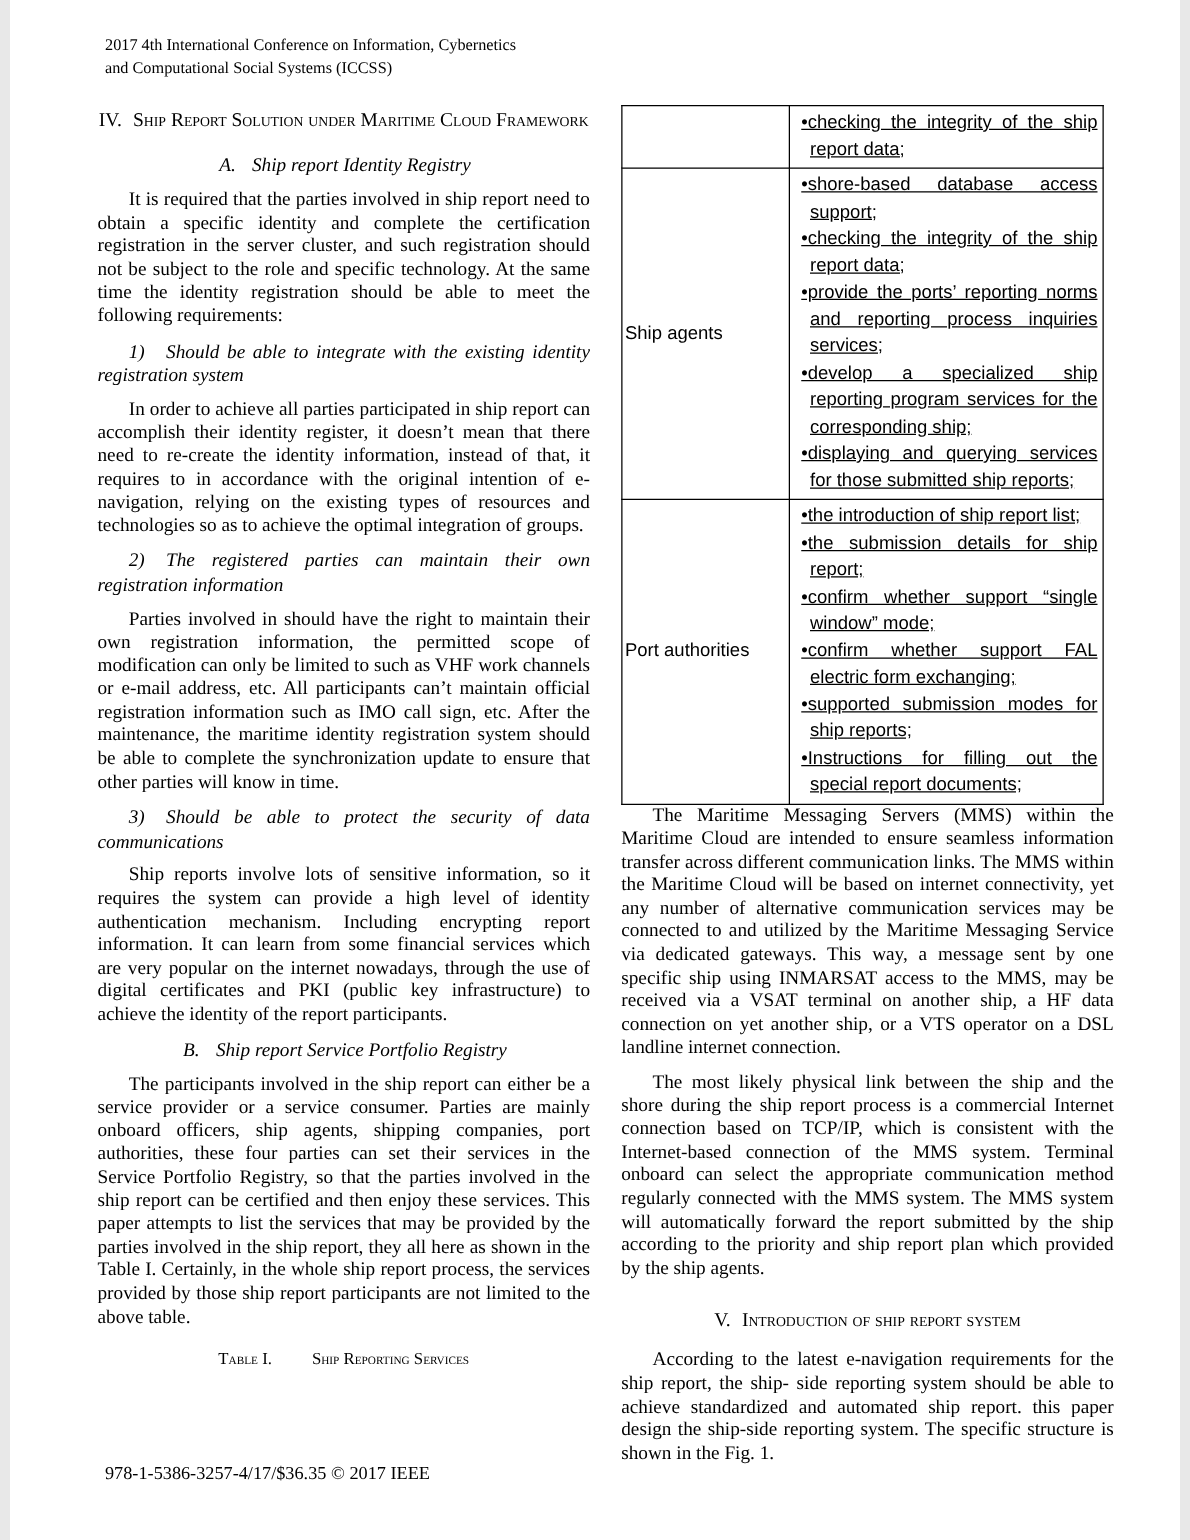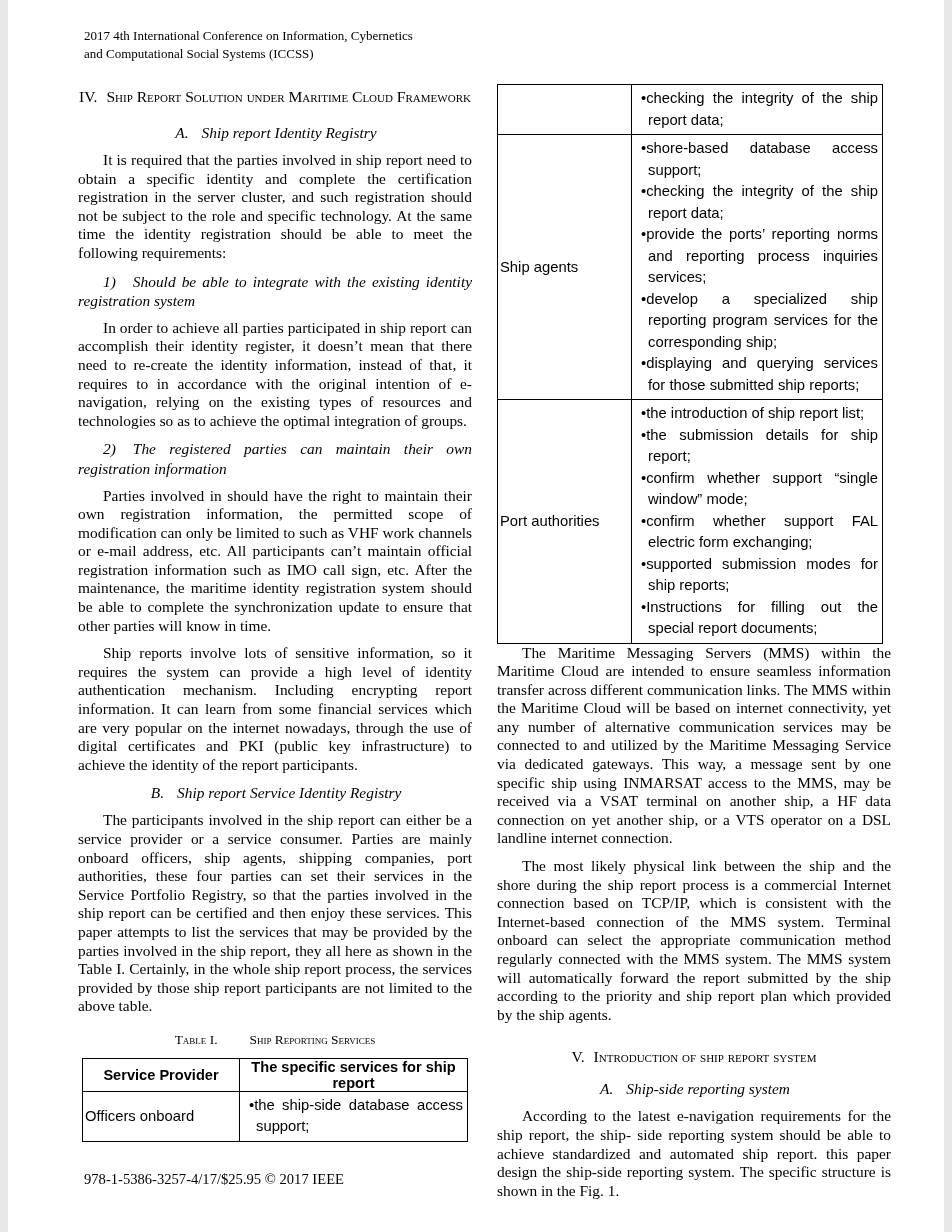--- a/index.html
+++ b/index.html
@@ -77,21 +77,21 @@
   }
   .services-cell {
     vertical-align: middle;
     font-size: 14.8px; line-height: 21.5px;
     padding: 3px 4px 3px 9px;
   }
   .right-tbl { width: 389px; }
   .right-tbl col.c1 { width: 134px; }
   .svc {
     text-align: justify;
-    padding-left: 7px; text-indent: -7px;
+    padding-left: 7px; text-indent: -7px; text-decoration: underline;
   }
   .row-cont  td { height: 42px; }
 
   .footer-left {
     position: absolute; left: 76px; top: 1171px;
     font-size: 14.6px;
   }
   .footer-page {
     position: absolute; left: 0; top: 1232px; width: 952px;
     text-align: center; font-size: 14.6px;
@@ -116,50 +116,33 @@
     <div class="body-p">It is required that the parties involved in ship report need to obtain a specific identity and complete the certification registration in the server cluster, and such registration should not be subject to the role and specific technology. At the same time the identity registration should be able to meet the following requirements:</div>
 
     <div class="item-head"><span class="item-num">1)</span><span>Should be able to integrate with the existing identity registration system</span></div>
 
     <div class="body-p">In order to achieve all parties participated in ship report can accomplish their identity register, it doesn’t mean that there need to re-create the identity information, instead of that, it requires to in accordance with the original intention of e-navigation, relying on the existing types of resources and technologies so as to achieve the optimal integration of groups.</div>
 
     <div class="item-head"><span class="item-num">2)</span><span>The registered parties can maintain their own registration information</span></div>
 
     <div class="body-p">Parties involved in should have the right to maintain their own registration information, the permitted scope of modification can only be limited to such as VHF work channels or e-mail address, etc. All participants can’t maintain official registration information such as IMO call sign, etc. After the maintenance, the maritime identity registration system should be able to complete the synchronization update to ensure that other parties will know in time.</div>
 
+    <div class="item-head"><span class="item-num">3)</span><span>Should be able to protect the security of data communications</span></div>
 
     <div class="body-p">Ship reports involve lots of sensitive information, so it requires the system can provide a high level of identity authentication mechanism. Including encrypting report information. It can learn from some financial services which are very popular on the internet nowadays, through the use of digital certificates and PKI (public key infrastructure) to achieve the identity of the report participants.</div>
 
-    <div class="sub-head"><span class="sub-num">B.</span><span>Ship report Service Identity Registry</span></div>
+    <div class="sub-head"><span class="sub-num">B.</span><span>Ship report Service Portfolio Registry</span></div>
 
     <div class="body-p">The participants involved in the ship report can either be a service provider or a service consumer. Parties are mainly onboard officers, ship agents, shipping companies, port authorities, these four parties can set their services in the Service Portfolio Registry, so that the parties involved in the ship report can be certified and then enjoy these services. This paper attempts to list the services that may be provided by the parties involved in the ship report, they all here as shown in the Table I. Certainly, in the whole ship report process, the services provided by those ship report participants are not limited to the above table.</div>
 
     <div class="tbl-caption">
       <span class="sc">Table I.</span>
       <span class="sc">Ship Reporting Services</span>
     </div>
 
-    <table class="datatable left-tbl">
-      <colgroup>
-          <col class="c1">
-          <col>
-        </colgroup>
-      <tbody>
-          <tr>
-        <th>Service Provider</th>
-        <th>The specific services for ship report</th>
-      </tr>
-      <tr>
-        <td class="provider-cell">Officers onboard</td>
-        <td class="services-cell">
-          <div class="svc">•the ship-side database access support;</div>
-        </td>
-      </tr>
-    </tbody>
-      </table>
 
   </div>
 
   <div class="col col-right">
 
     <table class="datatable right-tbl">
       <colgroup>
           <col class="c1">
           <col>
         </colgroup>
@@ -194,22 +177,21 @@
     </tbody>
       </table>
 
 
     <div class="body-p">The Maritime Messaging Servers (MMS) within the Maritime Cloud are intended to ensure seamless information transfer across different communication links. The MMS within the Maritime Cloud will be based on internet connectivity, yet any number of alternative communication services may be connected to and utilized by the Maritime Messaging Service via dedicated gateways. This way, a message sent by one specific ship using INMARSAT access to the MMS, may be received via a VSAT terminal on another ship, a HF data connection on yet another ship, or a VTS operator on a DSL landline internet connection.</div>
 
     <div class="body-p" style="margin-top:9px;">The most likely physical link between the ship and the shore during the ship report process is a commercial Internet connection based on TCP/IP, which is consistent with the Internet-based connection of the MMS system. Terminal onboard can select the appropriate communication method regularly connected with the MMS system. The MMS system will automatically forward the report submitted by the ship according to the priority and ship report plan which provided by the ship agents.</div>
 
     <div class="sec-head" style="margin-top:22px; margin-bottom:12px;"><span class="sec-num">V.</span><span class="sc">Introduction of ship report system</span></div>
 
-    <div class="sub-head"><span class="sub-num">A.</span><span>Ship-side reporting system</span></div>
 
     <div class="body-p">According to the latest e-navigation requirements for the ship report, the ship- side reporting system should be able to achieve standardized and automated ship report. this paper design the ship-side reporting system. The specific structure is shown in the Fig. 1.</div>
 
   </div>
 
-  <div class="footer-left">978-1-5386-3257-4/17/$25.95 © 2017 IEEE</div>
+  <div class="footer-left">978-1-5386-3257-4/17/$36.35 © 2017 IEEE</div>
   <div class="footer-page">457</div>
 
 </div>
 
 </body></html>

